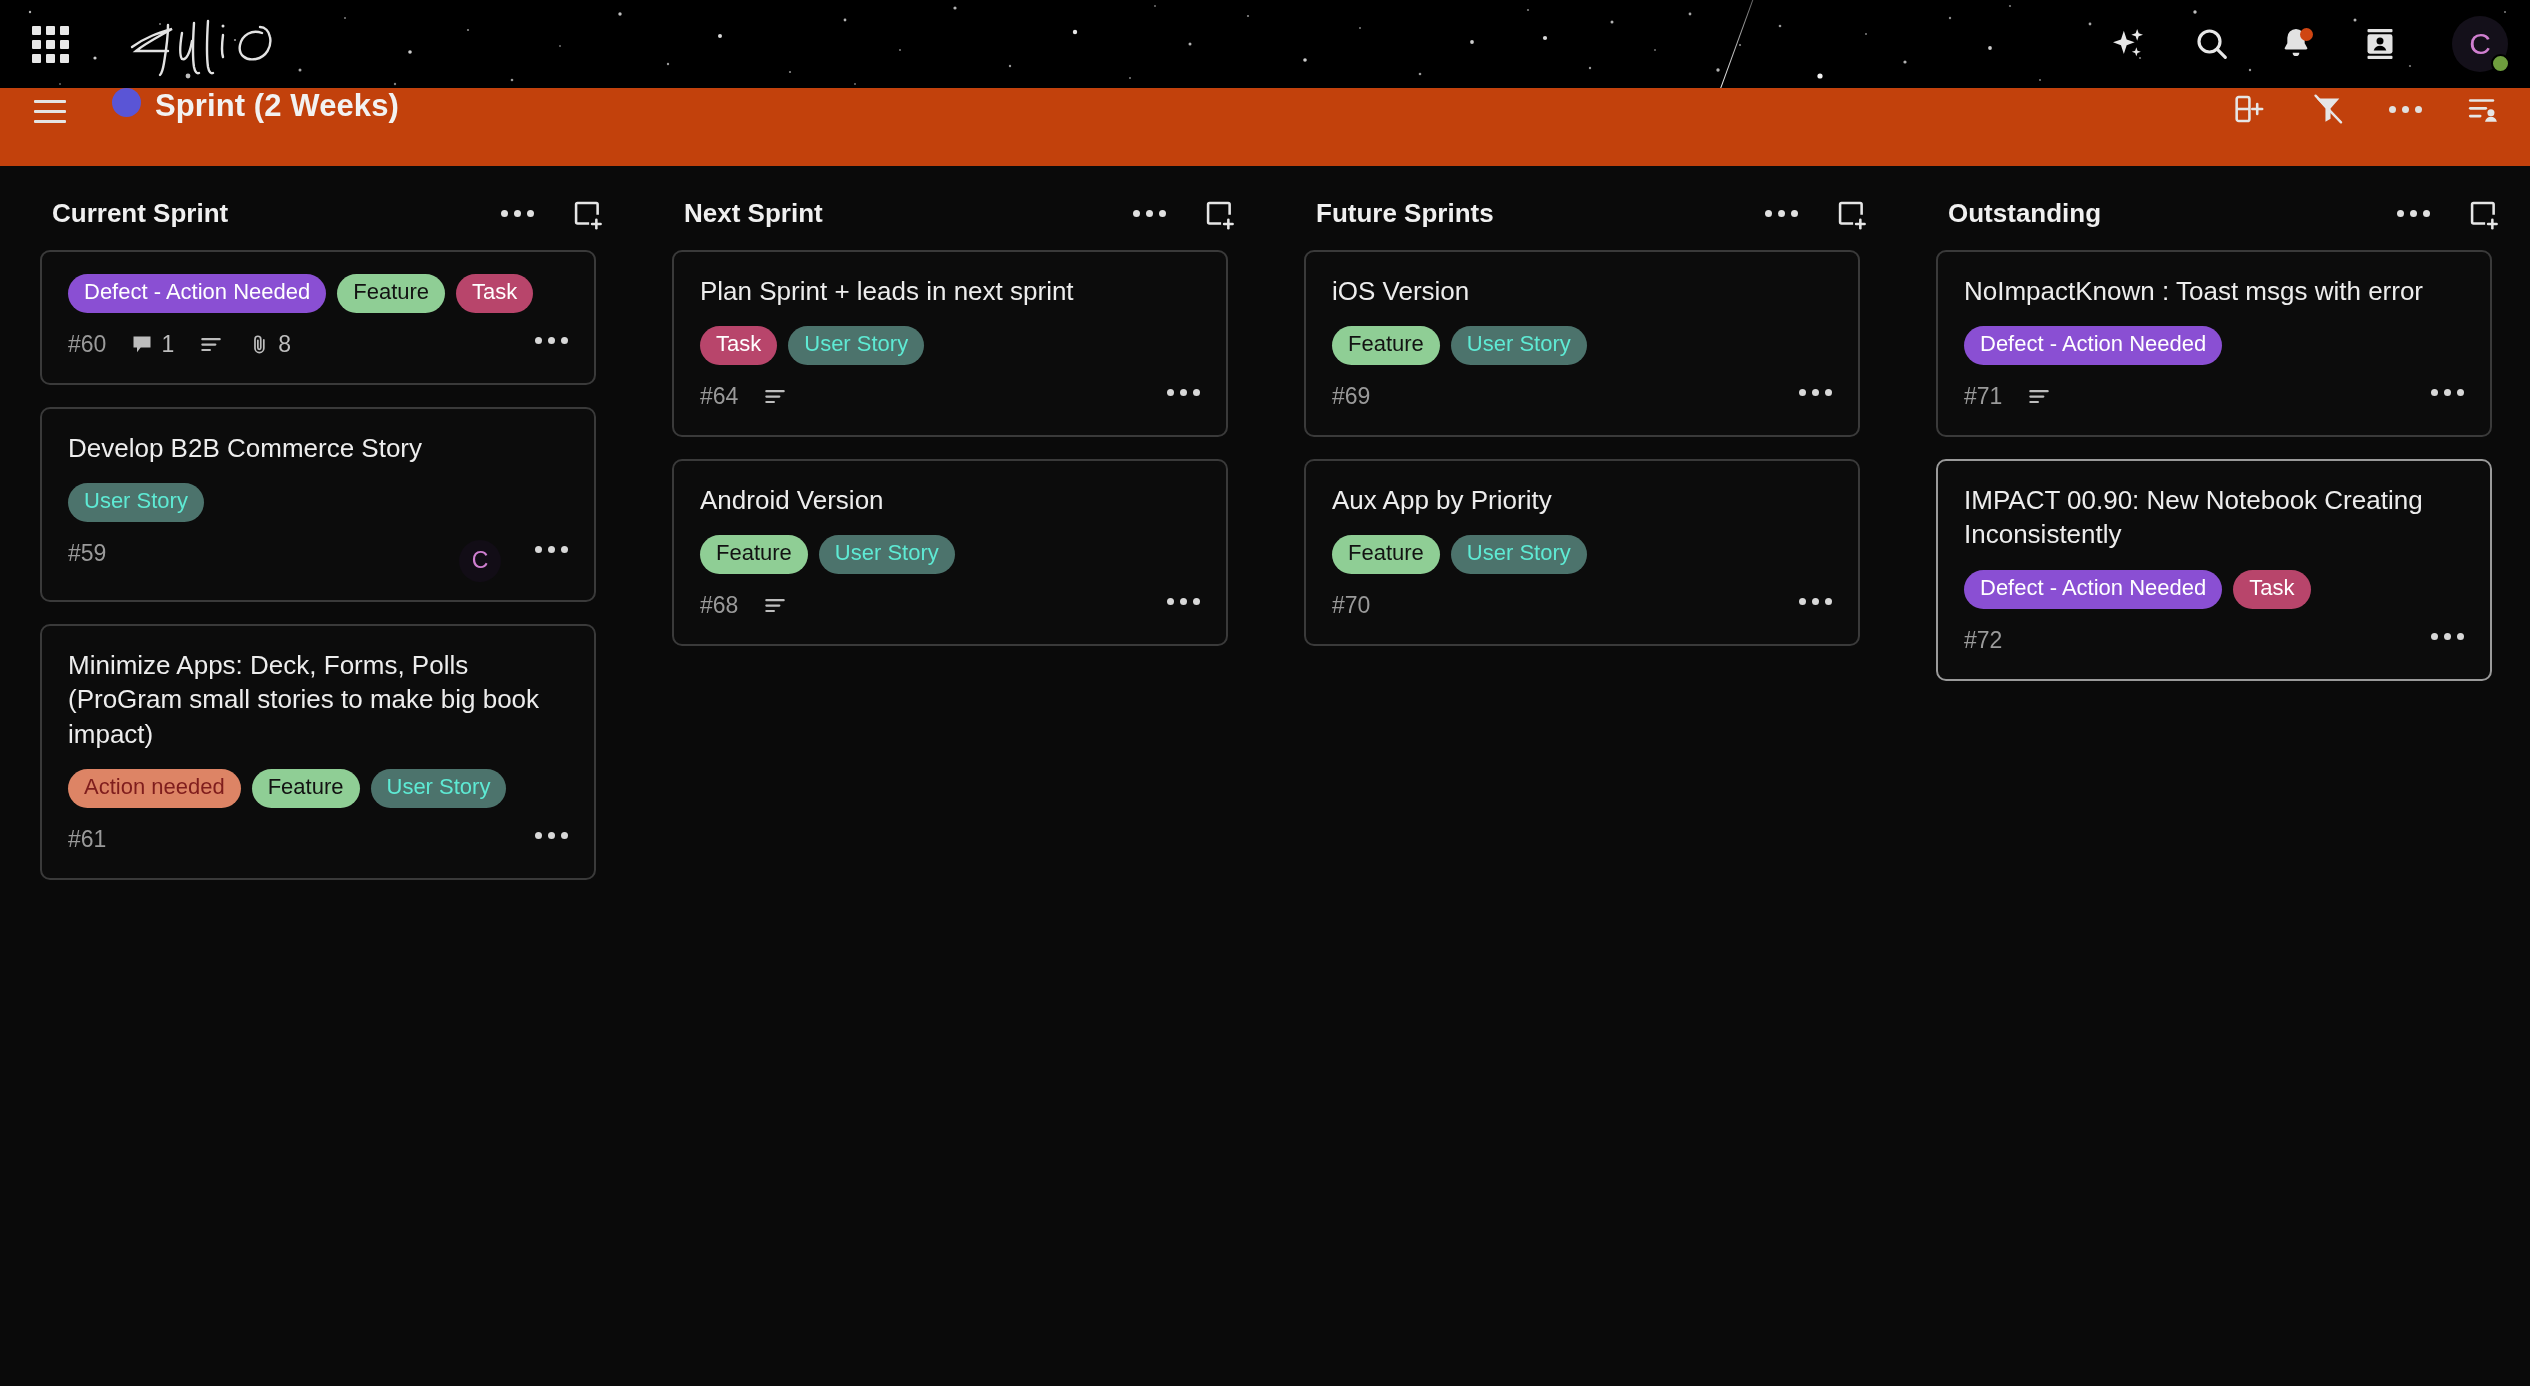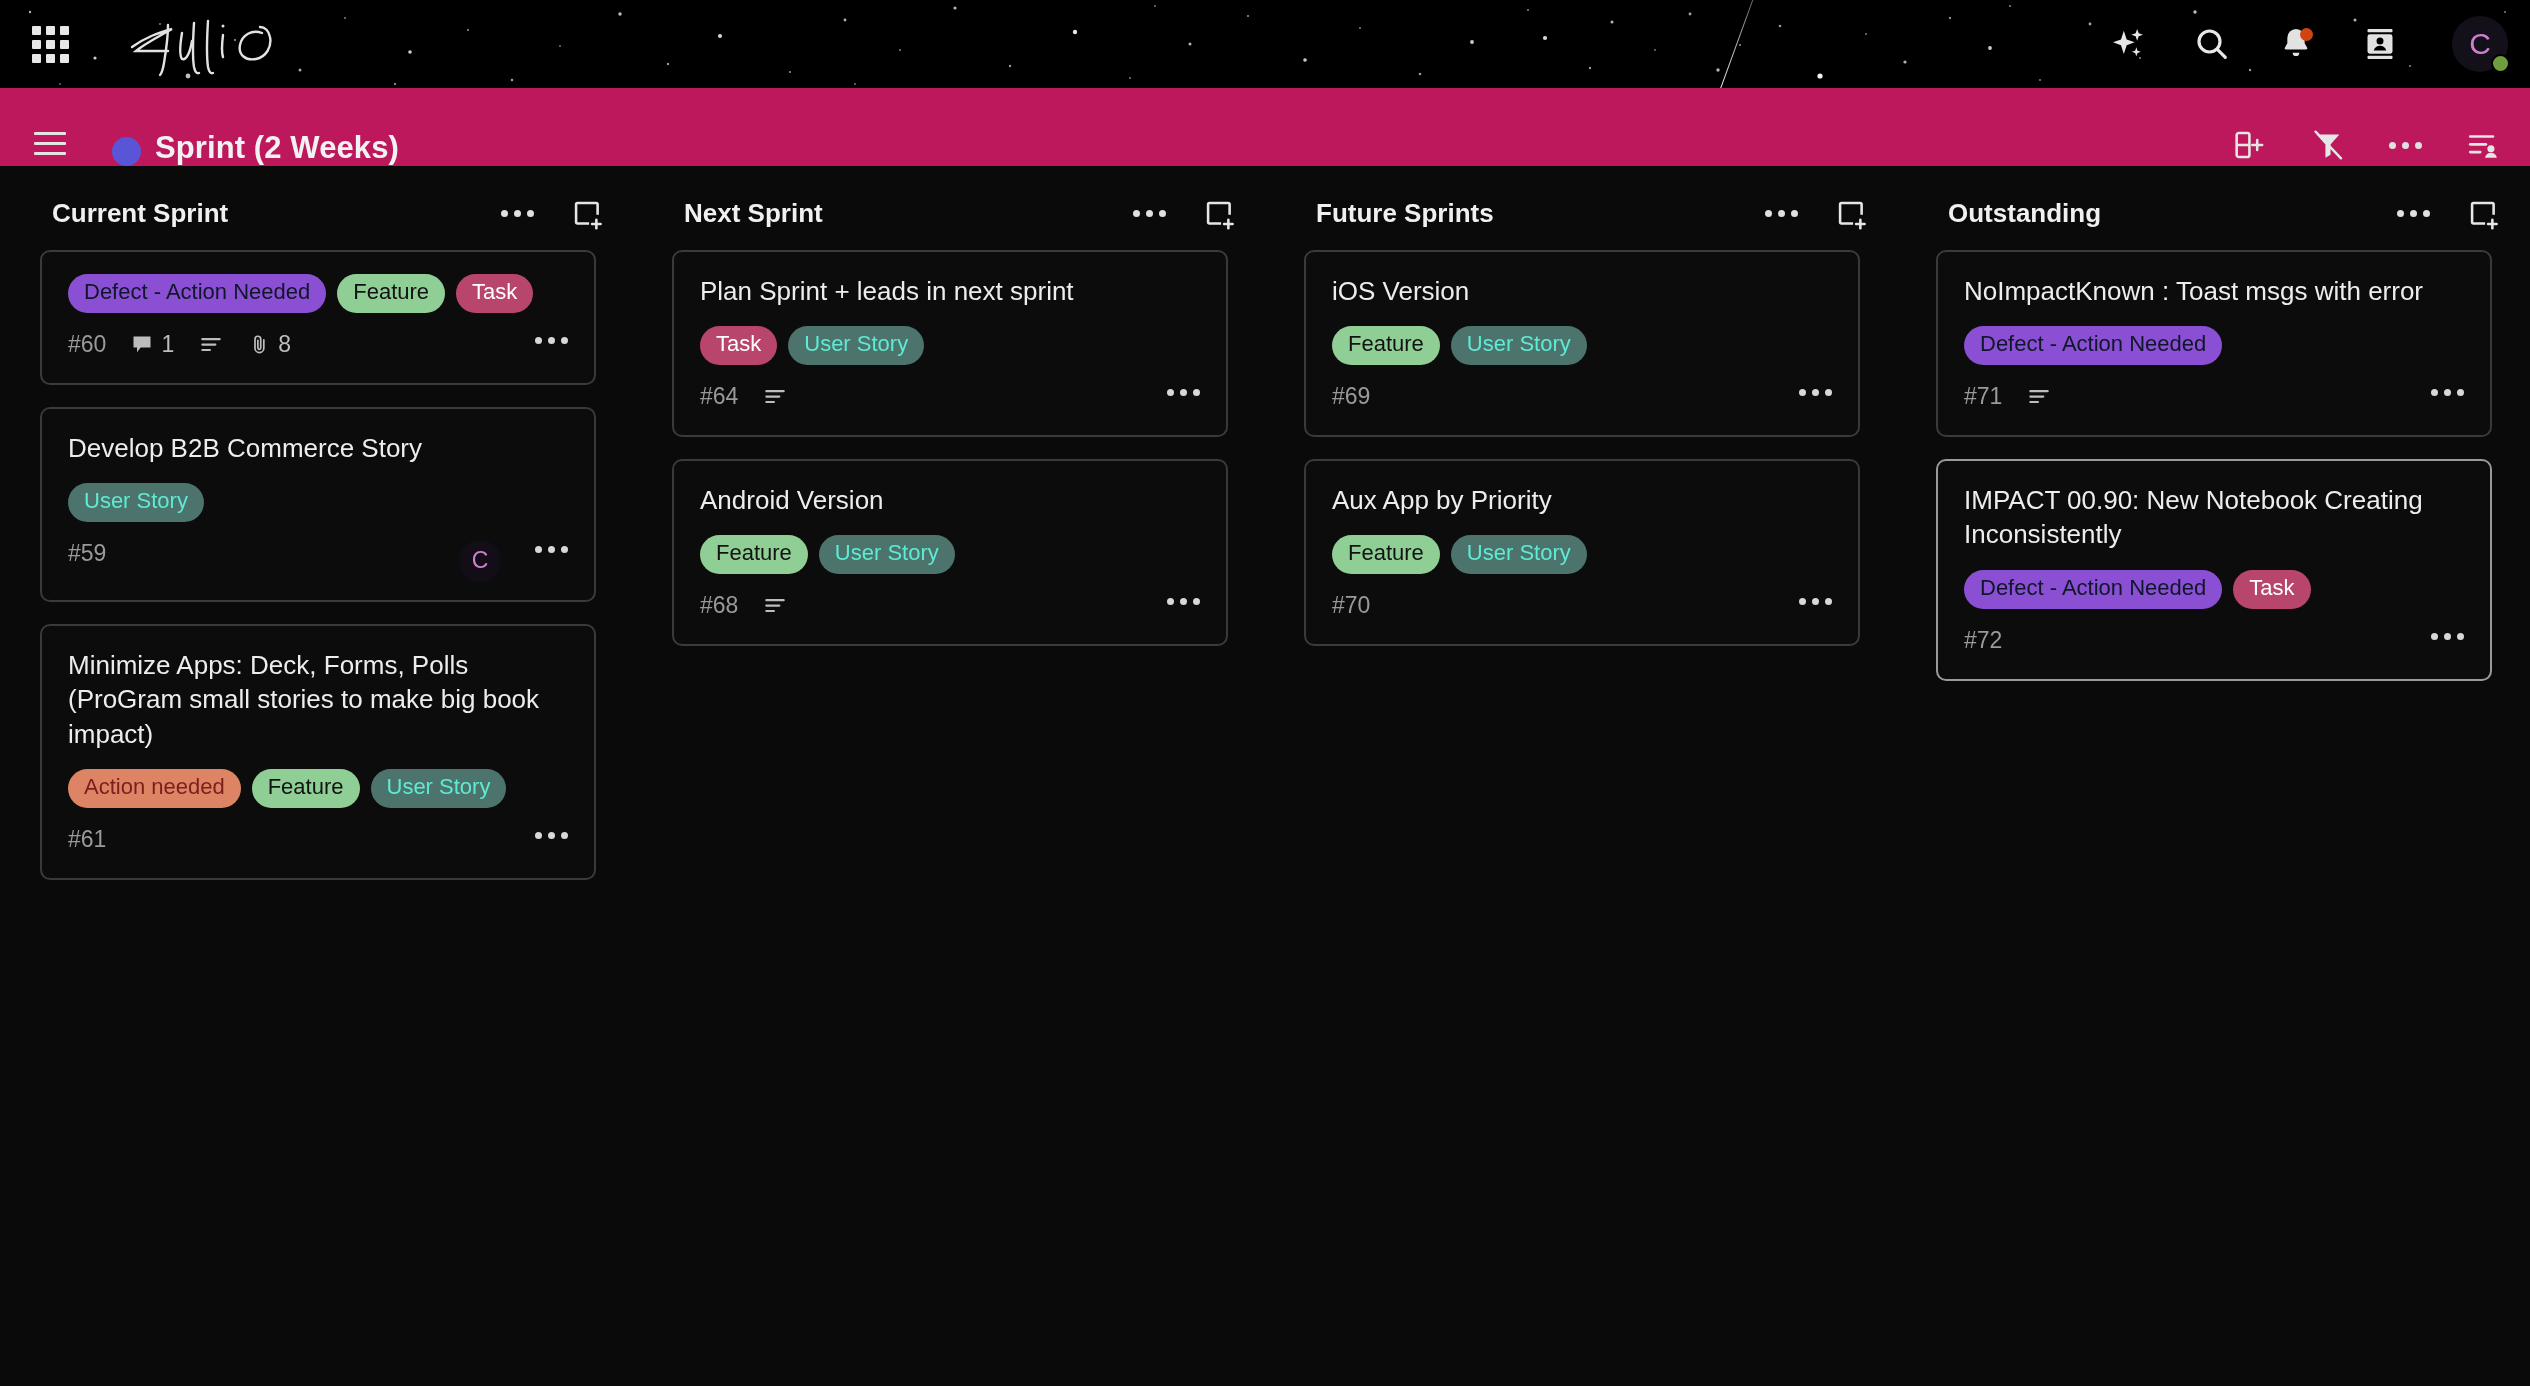--- a/index.html
+++ b/index.html
@@ -64,22 +64,22 @@
   .avatar-status {
     position: absolute; right: -2px; bottom: -1px;
     width: 19px; height: 19px; border-radius: 50%;
     background: #6f9e3e; border: 2px solid #000;
   }
 
   
   .subheader {
     position: relative;
     height: 78px;
-    display: flex; align-items: flex-end;
-    background: #be185d;
+    display: flex; align-items: flex-start;
+    background: #c2410c;
     padding: 0 26px 0 26px;
   }
   .hamburger { width: 46px; height: 46px; display:flex; flex-direction: column; justify-content: center; gap: 7px; cursor: pointer; margin-left: 8px;}
   .hamburger i { display: block; width: 32px; height: 3px; background: #e4e4e4; border-radius: 1px; }
   .board-dot { width: 29px; height: 29px; border-radius: 50%; background: #5a55d6; margin-left: 32px; }
   .board-title { font-size: 31px; font-weight: 700; color: #f2f2f2; margin-left: 14px; letter-spacing: .1px; }
   .subheader-right { margin-left: auto; display: flex; align-items: center; gap: 38px; }
   .hicon { width: 42px; height: 42px; display:flex; align-items:center; justify-content:center; cursor: pointer; }
 
   
@@ -125,21 +125,21 @@
     margin-bottom: 18px;
   }
   .tags { display: flex; flex-wrap: wrap; gap: 11px; margin-bottom: 18px; }
   .tag {
     border-radius: 999px;
     padding: 5px 16px 7px 16px;
     font-size: 22px;
     line-height: 1.22;
     white-space: nowrap;
   }
-  .tag.defect   { background: #8a4fd3; color: #0f172a; text-align: right; }
+  .tag.defect   { background: #8a4fd3; color: #ffffff; text-align: right; }
   .tag.feature  { background: #8fce95; color: #121212; }
   .tag.task     { background: #b8456b; color: #ffffff; }
   .tag.userstory{ background: #4c736c; color: #5eead4; }
   .tag.action   { background: #dd8465; color: #7f1d1d; }
 
   .card-meta {
     display: flex; align-items: flex-start; gap: 24px;
     color: #9a9a9a; font-size: 23px;
     min-height: 34px;
   }

